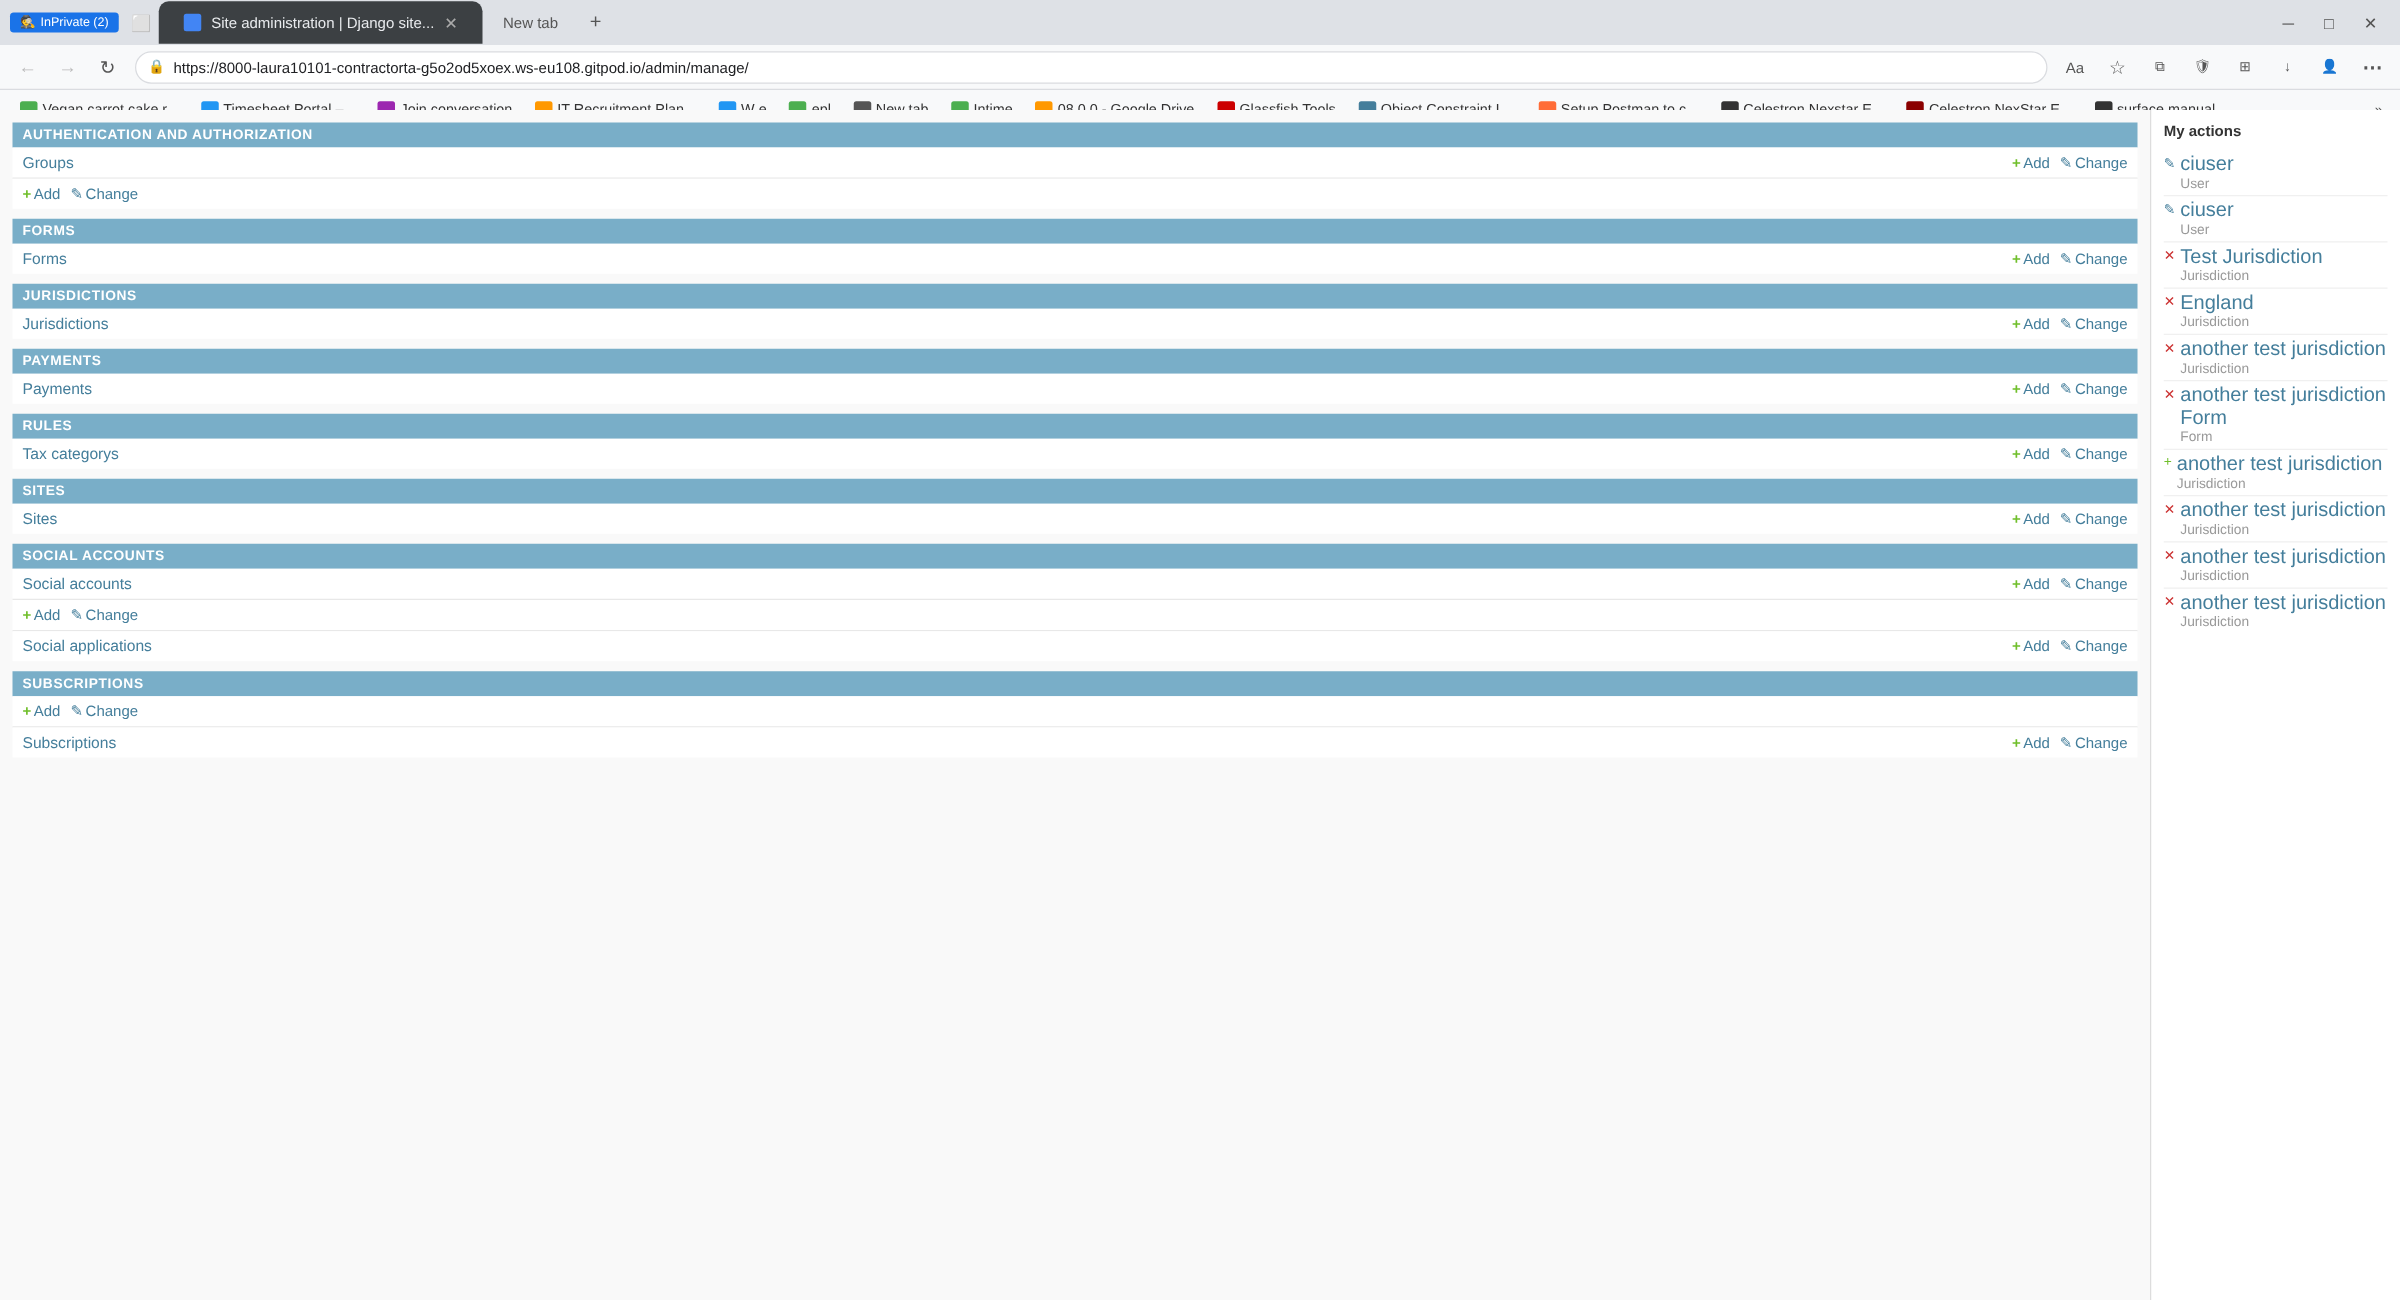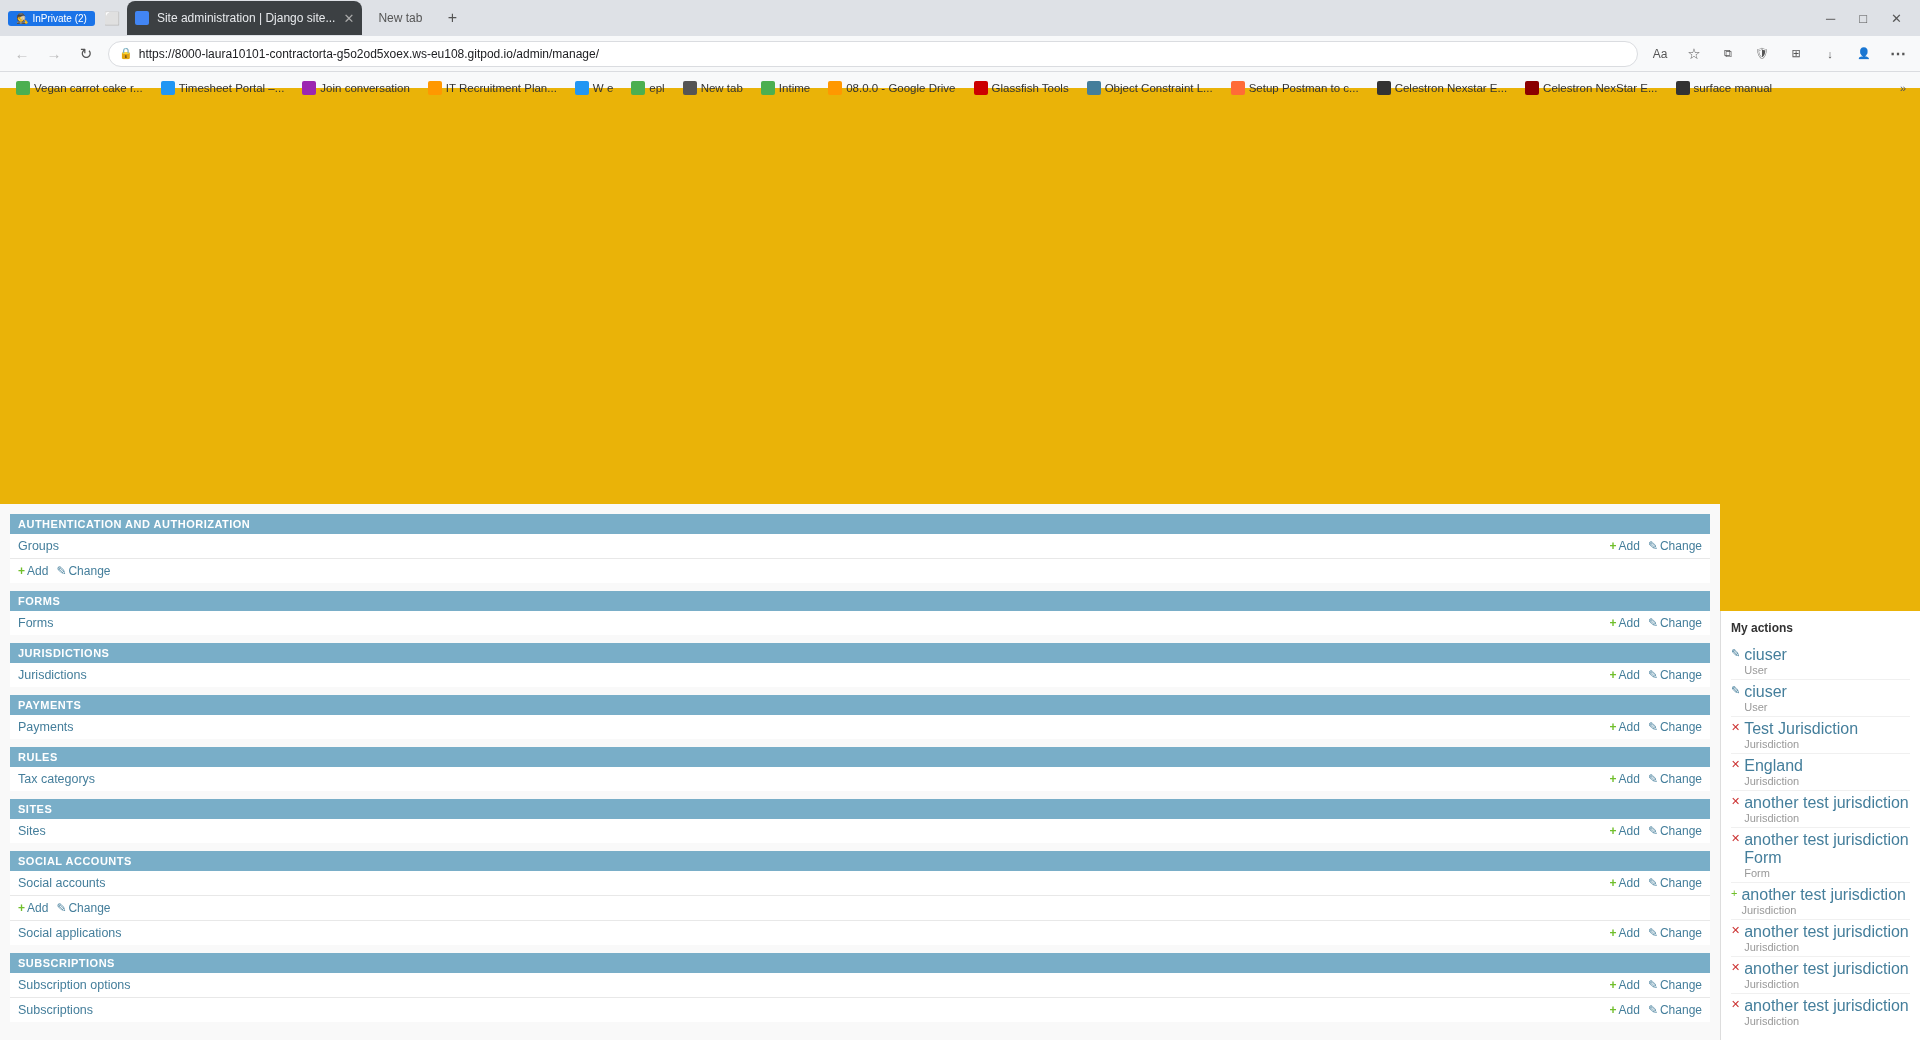--- a/index.html
+++ b/index.html
@@ -1,21 +1,21 @@
 <!DOCTYPE html>
 <html><head>
   <meta charset="utf-8">
   <style>
     * { margin: 0; padding: 0; box-sizing: border-box; }
     body { font-family: -apple-system, BlinkMacSystemFont, 'Segoe UI', Arial, sans-serif; font-size: 13px; background: #f0f0f0; overflow: hidden; width: 1920px; height: 1040px; }
 
     
     .browser-chrome { background: #dee1e6; height: 88px; }
     .title-bar { display: flex; align-items: center; height: 36px; padding: 0 8px; background: #dee1e6; }
-    .window-title { background: #3c4043; color: #e8eaed; padding: 6px 8px; border-radius: 8px 8px 0 0; font-size: 12px; display: flex; align-items: center; gap: 8px; height: 34px; min-width: 200px; }
+    .window-title { background: #3c4043; color: #e8eaed; padding: 6px 20px; border-radius: 8px 8px 0 0; font-size: 12px; display: flex; align-items: center; gap: 8px; height: 34px; min-width: 200px; }
     .window-title .favicon { width: 14px; height: 14px; background: #4285f4; border-radius: 2px; display: inline-block; }
     .tab-new { padding: 6px 16px; font-size: 12px; color: #555; height: 34px; display: flex; align-items: center; border-radius: 8px 8px 0 0; }
     .tab-add { width: 28px; height: 28px; display: flex; align-items: center; justify-content: center; border-radius: 50%; color: #555; font-size: 16px; cursor: pointer; }
     .window-controls { margin-left: auto; display: flex; gap: 4px; }
 
     
     .nav-bar { display: flex; align-items: center; height: 36px; background: #f8f9fa; padding: 0 8px; gap: 4px; border-bottom: 1px solid #dadce0; }
     .nav-btn { width: 28px; height: 28px; display: flex; align-items: center; justify-content: center; border-radius: 50%; cursor: pointer; color: #555; font-size: 15px; }
     .nav-btn.disabled { color: #bbb; cursor: default; }
     .address-bar { flex: 1; height: 26px; background: white; border-radius: 13px; display: flex; align-items: center; padding: 0 10px; font-size: 12px; color: #333; border: 1px solid #dadce0; margin: 0 4px; }
@@ -23,21 +23,21 @@
     .address-text { color: #202124; }
     .nav-actions { display: flex; gap: 6px; }
 
     
     .bookmarks-bar { height: 32px; background: #f8f9fa; border-bottom: 1px solid #dadce0; display: flex; align-items: center; padding: 0 8px; gap: 2px; overflow: hidden; }
     .bookmark-item { display: flex; align-items: center; gap: 4px; padding: 2px 8px; border-radius: 4px; cursor: pointer; font-size: 11.5px; color: #333; white-space: nowrap; }
     .bookmark-icon { width: 14px; height: 14px; border-radius: 2px; flex-shrink: 0; }
     .bookmark-more { margin-left: auto; padding: 2px 6px; border-radius: 4px; font-size: 11px; color: #555; cursor: pointer; }
 
     
-    .page { display: flex; height: calc(1040px - 88px); background: #eab308; overflow: hidden; align-items: flex-end; }
+    .page { display: flex; height: calc(1040px - 88px); background: #7f1d1d; overflow: hidden; }
 
     
     .main-content { flex: 1; overflow-y: auto; padding: 10px; background: #f9f9f9; }
 
     
     .admin-section { margin-bottom: 8px; }
     .section-header { background: #79aec8; color: white; font-size: 11px; font-weight: bold; padding: 4px 8px; letter-spacing: 0.5px; }
     .section-row { display: flex; align-items: center; padding: 5px 8px; border-bottom: 1px solid #e8e8e8; background: white; }
     .section-row:last-child { border-bottom: none; }
     .row-label { flex: 1; color: #447e9b; font-size: 12.5px; }
@@ -289,21 +289,20 @@
               <a class="action-link" href="#"><span class="plus">+</span> Add</a>
               <a class="action-link" href="#"><span class="pencil">✎</span> Change</a>
             </div>
           </div>
         </div>
       </div>
       <div class="admin-section">
         <div class="section-header">SUBSCRIPTIONS</div>
         <div>
           <div class="section-row">
-            <span class="row-label">Subscription options</span>
             <div class="row-actions">
               <a class="action-link" href="#"><span class="plus">+</span> Add</a>
               <a class="action-link" href="#"><span class="pencil">✎</span> Change</a>
             </div>
           </div>
           <div class="section-row">
             <span class="row-label">Subscriptions</span>
             <div class="row-actions">
               <a class="action-link" href="#"><span class="plus">+</span> Add</a>
               <a class="action-link" href="#"><span class="pencil">✎</span> Change</a>

